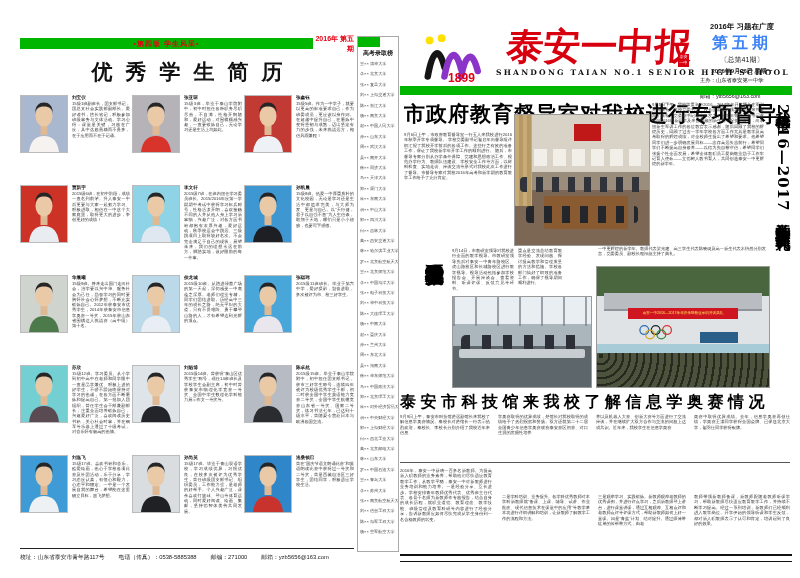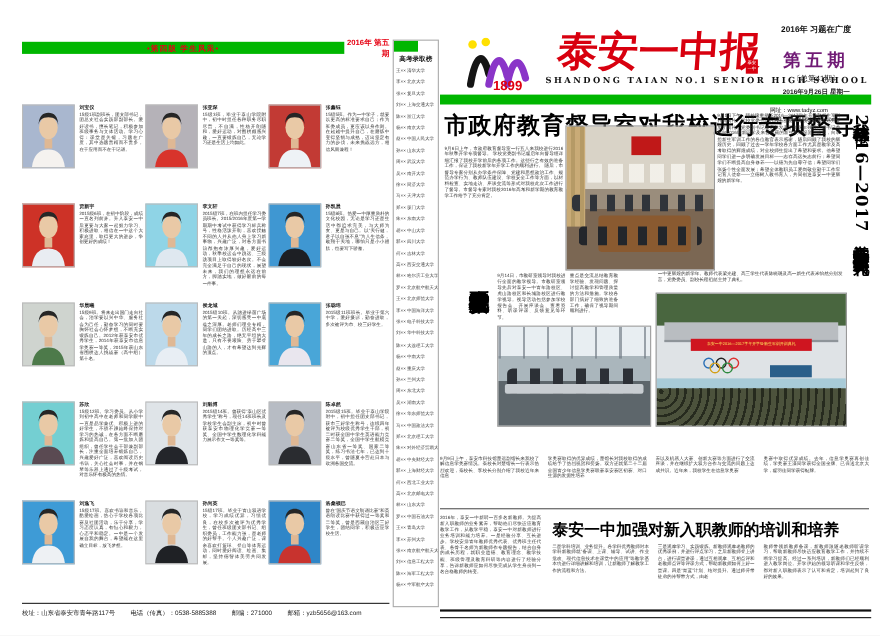--- a/index.html
+++ b/index.html
@@ -38,21 +38,21 @@
               font-family:"DejaVu Serif","Liberation Serif",serif;font-weight:bold;
               font-size:37px;color:#d8000f;transform:skewX(-4deg);white-space:nowrap;}
   .mast-seal{position:absolute;left:278px;top:46px;width:11px;height:13px;background:#d8000f;
              color:#fff;font-size:4px;line-height:6px;text-align:center;overflow:hidden;}
   .mast-english{position:absolute;left:96px;top:60px;width:210px;text-align:center;
                 font-family:"DejaVu Serif","Liberation Serif",serif;font-weight:bold;
                 font-size:7.6px;letter-spacing:2.2px;color:#111;white-space:nowrap;}
   .mast-right{position:absolute;right:0;top:14px;width:100px;text-align:center;}
   .mr-year{font-size:7.5px;font-weight:bold;color:#111;}
   .mr-issue{font-family:"DejaVu Serif","Liberation Serif",serif;font-weight:bold;
-            font-size:16px;color:#701a75;letter-spacing:4px;margin-top:13px;}
+            font-size:16px;color:#3b82f6;letter-spacing:4px;margin-top:1px;}
   .mr-total{font-size:7px;color:#111;margin-top:1px;}
   .mr-date{font-size:6px;font-weight:bold;margin-top:2px;}
   .mr-small{font-size:5.3px;text-align:left;padding-left:8px;margin-top:1px;color:#111;}
   .green-bar{position:absolute;left:0;top:78px;width:392px;height:9px;background:#00b600;}
   .headline1{position:absolute;left:4px;top:92px;width:356px;font-weight:bold;font-size:21px;
              letter-spacing:1px;color:#000;white-space:nowrap;}
   .smalltext{font-size:4.2px;line-height:5.4px;text-align:justify;color:#333;overflow:hidden;position:absolute;}
   .art1col{left:4px;top:124px;width:108px;height:116px;}
   .art2col{left:252px;top:94px;width:112px;height:142px;}
   .caption2{left:198px;top:238px;width:168px;height:20px;}
@@ -120,20 +120,21 @@
 
 <div class="paper">
 
   <div class="left-page">
     <div class="lp-banner">
       <div class="lp-banner-green">
         <span>•第四版  学生风采•</span>
       </div>
       <div class="lp-banner-issue">2016年 第五期</div>
     </div>
+    <div class="lp-title">优秀学生简历</div>
 
     <div class="students">
 
         <div class="stu">
           <div class="stu-photo" style="background: rgb(169, 183, 207);">
             <svg viewBox="0 0 46 56">
               <path d="M8 56 Q10 40 23 40 Q36 40 38 56 Z" class="shirt" style="fill: rgb(245, 242, 239);"></path>
               <rect x="19.5" y="30" width="7" height="9" fill="#dfb894"></rect>
               <ellipse cx="23" cy="20" rx="8.5" ry="10.5" fill="#e9c9a6"></ellipse>
               <path d="M14 19 C14 9.5 18 6.5 23 6.5 C28 6.5 32 9.5 32 19 C32 13 28.5 10.5 23 10.5 C17.5 10.5 14 13 14 19 Z" fill="#262626"></path>
@@ -527,28 +528,28 @@
         <circle cx="28" cy="9" r="7" fill="none" stroke="#222" stroke-width="2"></circle>
         <circle cx="46" cy="9" r="7" fill="none" stroke="#d33" stroke-width="2"></circle>
         <circle cx="19" cy="16" r="7" fill="none" stroke="#d4a017" stroke-width="2"></circle>
         <circle cx="37" cy="16" r="7" fill="none" stroke="#2d8a3e" stroke-width="2"></circle>
       </svg>
       <div class="ml-desk"></div>
       <div class="ml-stage"></div>
       <div class="ml-crowd"></div>
     </div>
 
+    <div class="headline3">泰安市科技馆来我校了解信息学奥赛情况</div>
     <div class="smalltext art4c1">9月9日上午，泰安市科技馆楚远副馆长来我校了解信息学奥赛情况。秦校长对楚馆长一行表示热烈欢迎，秦校长、李校长分别介绍了我校近年来信息</div>
     <div class="smalltext art4c2">学奥赛取得的优异成绩，楚馆长对我校取得的成绩给予了热烈祝贺和赞扬。双方还就第二十二届全国青少年信息学奥赛联赛泰安赛区初赛、对口生源的发掘性培养</div>
     <div class="smalltext art4c3">养以及机器人大赛、创新大赛等方面进行了交流座谈，并在继续扩大双方合作与交流的问题上达成共识。近年来，我校学生在信息学奥赛</div>
     <div class="smalltext art4c4">奥赛中取得优异成绩。去年，信息学奥赛再创佳绩，学奥赛王潇同学获得全国金牌、已保送北京大学，翟羽佳同学获得银牌。</div>
 
     <div class="rp-rule"></div>
 
     <div class="smalltext art5intro">2016年，泰安一中新聘一百多名新教师。为提高新入职教师的业务素养，帮助他们尽快适应教育教学工作，从教学平稳，泰安一中对新教师进行业务培训和能力培养。一是经验分享、互长进步。学校安排青年教师优秀代表、优秀班主任代表、各骨干名师为新教师作专题报告，结合自身的成长历程，就职业道德、教育理念、教学技能、班级管理及教育科研等内容进行了经验分享，告诉新教师应如何尽快完成从学生身份到一名合格教师的转变。</div>
-    <div class="headline5">泰安一中加强对新入职教师的培训和培养</div>
     <div class="smalltext art5c2">二是学科培训、业务提升。各学科优秀教师对本学科新教师就“备课、上课、辅导、试讲、作业批改、现代信息技术在课堂中的应用”等教学基本功进行详细讲解和培训，让新教师了解教学工作的流程和方法。</div>
     <div class="smalltext art5c3">三是观摩学习、实践锻炼。新教师观摩老教师的优秀课例，并进行评点学习，之后新教师登上讲台，进行课堂讲课，通过互相观摩、互相点评和老教师点评等评课方式，帮助新教师如何上好一堂课。四是“青蓝”计划、结对提升。通过师傅带徒弟的传帮带方式，由老</div>
     <div class="smalltext art5c4">教师带领新教师备课，新教师跟随老教师听课学习，帮助新教师尽快适应教育教学工作，并持续不断学习提高。经过一系列培训，新教师们已经顺利进入教学岗位。开学伊始的领导听课和学生反馈，都对新入职教师表示了认可和肯定，培训起到了良好的效果。</div>
 
     <div class="rp-bottom"></div>
   </div>
 </div>
 
 </body></html>

